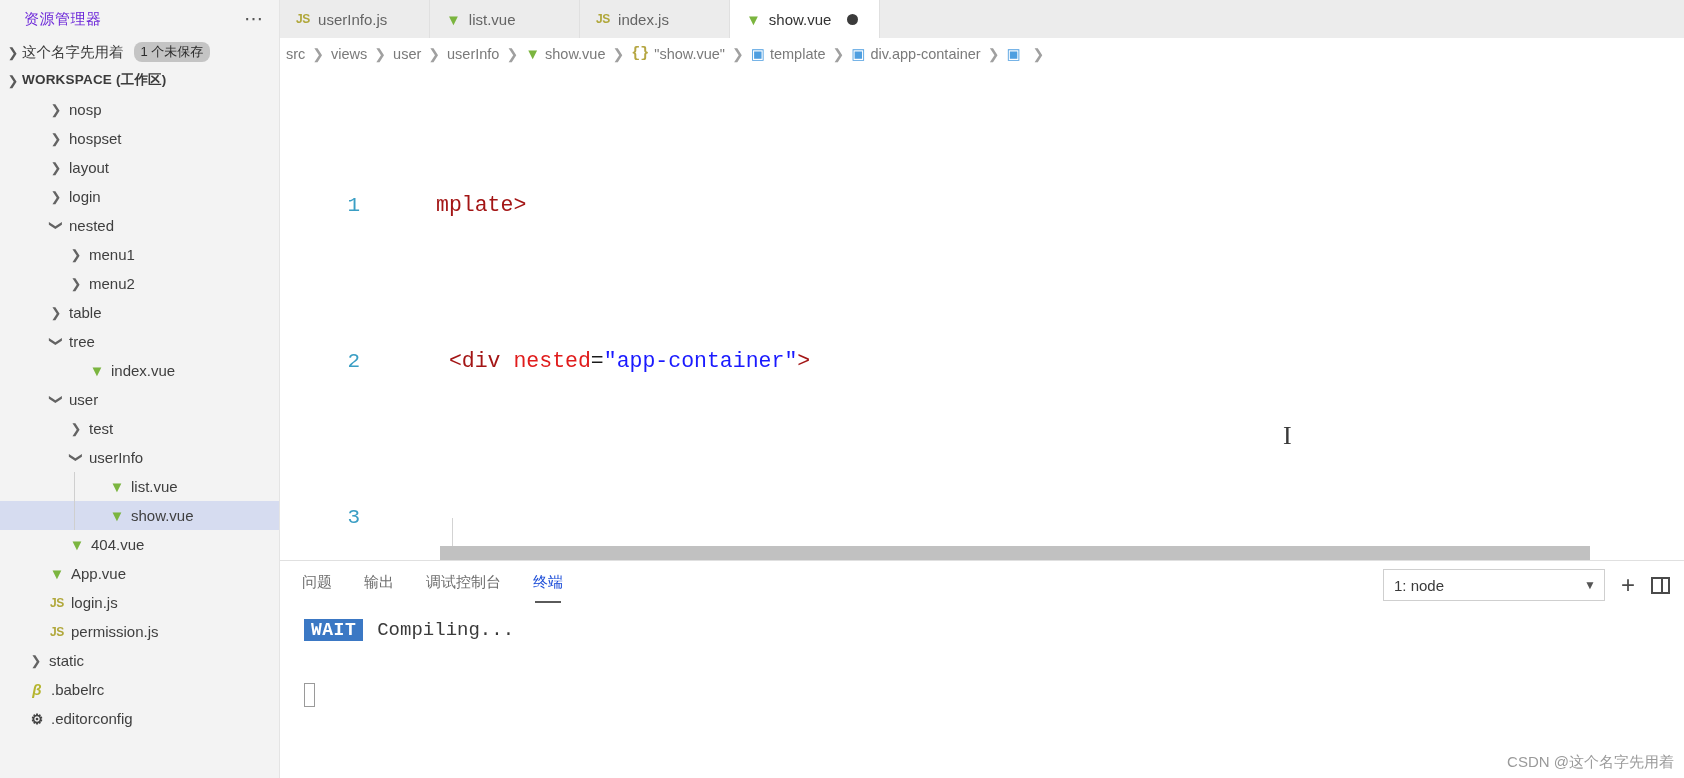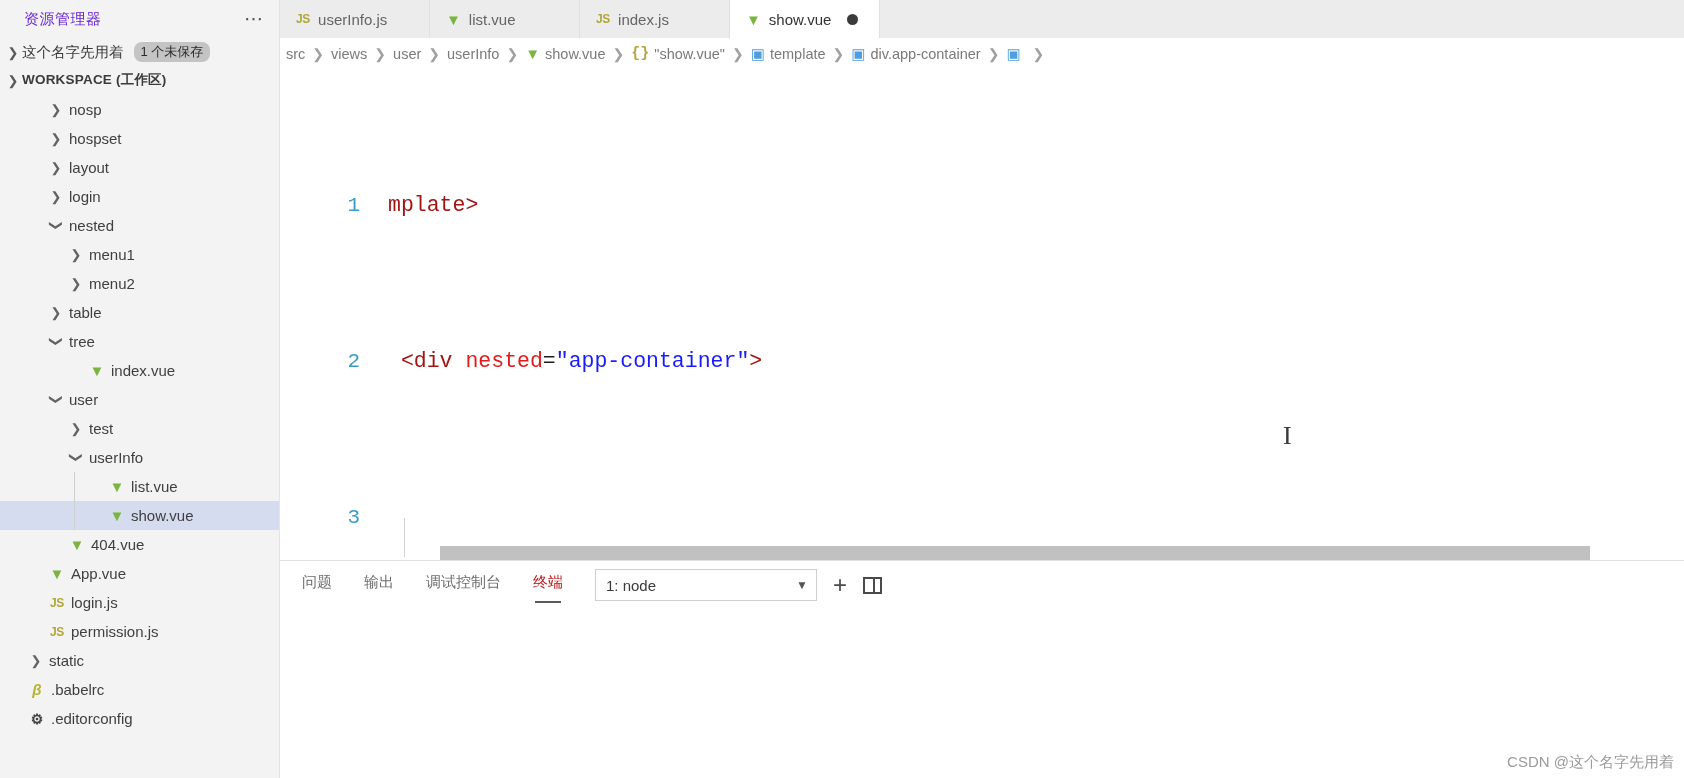--- a/index.html
+++ b/index.html
@@ -203,21 +203,21 @@
     position: relative;
   }
   .ln {
     width: 102px;
     flex: 0 0 102px;
     text-align: right;
     padding-right: 22px;
     color: #3a9ec4;
     font-size: 21px;
   }
-  .ctext { position: relative; padding-left: 6px; }
+  .ctext { position: relative; padding-left: 6px; margin-left: 48px; }
   .tag { color: #a31515; }
   .attr { color: #e01c1c; }
   .val { color: #1a1aff; }
   .plain { color: #1a1a1a; }
   .indent-guide {
     position: absolute;
     top: 0; height: 39px;
     width: 1px;
     background: #d3d3d3;
   }
@@ -235,40 +235,41 @@
     bottom: 0;
   }
 
   
   .panel {
     height: 218px;
     flex: 0 0 218px;
     background: #ffffff;
     border-top: 1px solid #e0e0e0;
     display: flex;
-    flex-direction: row;
-    position: relative;
+    flex-direction: column;
+    position: relative;
+    justify-content: center;
   }
   .panel-head {
     height: 48px;
     display: flex;
     align-items: center;
     padding-left: 22px;
     flex: 0 0 48px;
   }
   .panel-tab {
     font-size: 15px;
     color: #6e6e6e;
     margin-right: 32px;
     padding-bottom: 5px;
     position: relative;
     cursor: pointer;
     white-space: nowrap;
   }
-  .panel-tab.active { color: #b91c1c; }
+  .panel-tab.active { color: #1d4ed8; }
   .panel-tab.active::after {
     content: "";
     position: absolute;
     left: 2px; right: 2px; bottom: -6px;
     height: 2px;
     background: #5a5a5a;
   }
   .panel-actions {
     margin-left: auto;
     display: flex;
@@ -623,17 +624,25 @@
         <div class="panel-actions">
           <div class="term-select">
             <span>1: node</span>
             <span class="chev">▼</span>
           </div>
           <span class="icon-btn">+</span>
           <span class="split-ico"></span>
         </div>
       </div>
 
+      <div class="term-body">
+        <div>
+          <span class="wait-chip">WAIT</span><span class="term-msg">Compiling...</span>
+        </div>
+        <div style="margin-top:42px;">
+          <span class="term-block"></span>
+        </div>
+      </div>
 
       <span class="watermark">CSDN @这个名字先用着</span>
     </div>
   </div>
 </div>
 
 </body></html>

